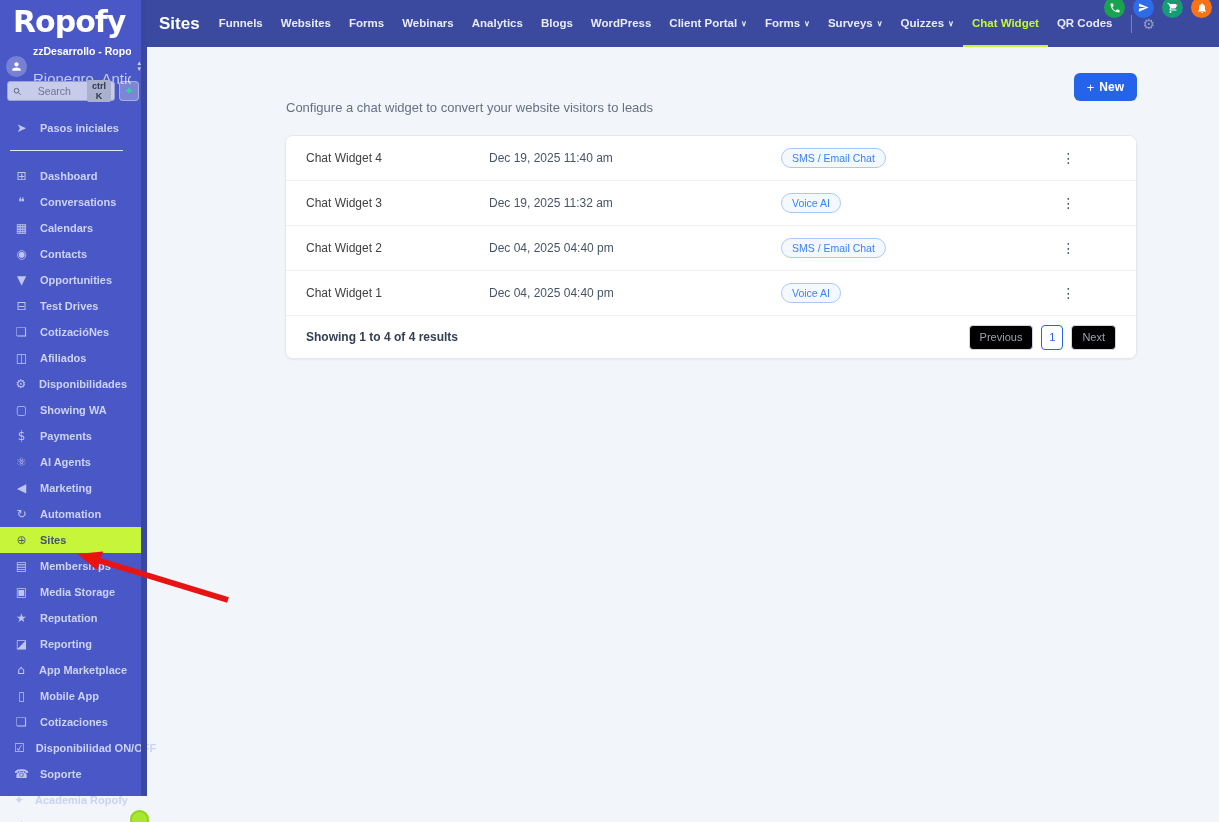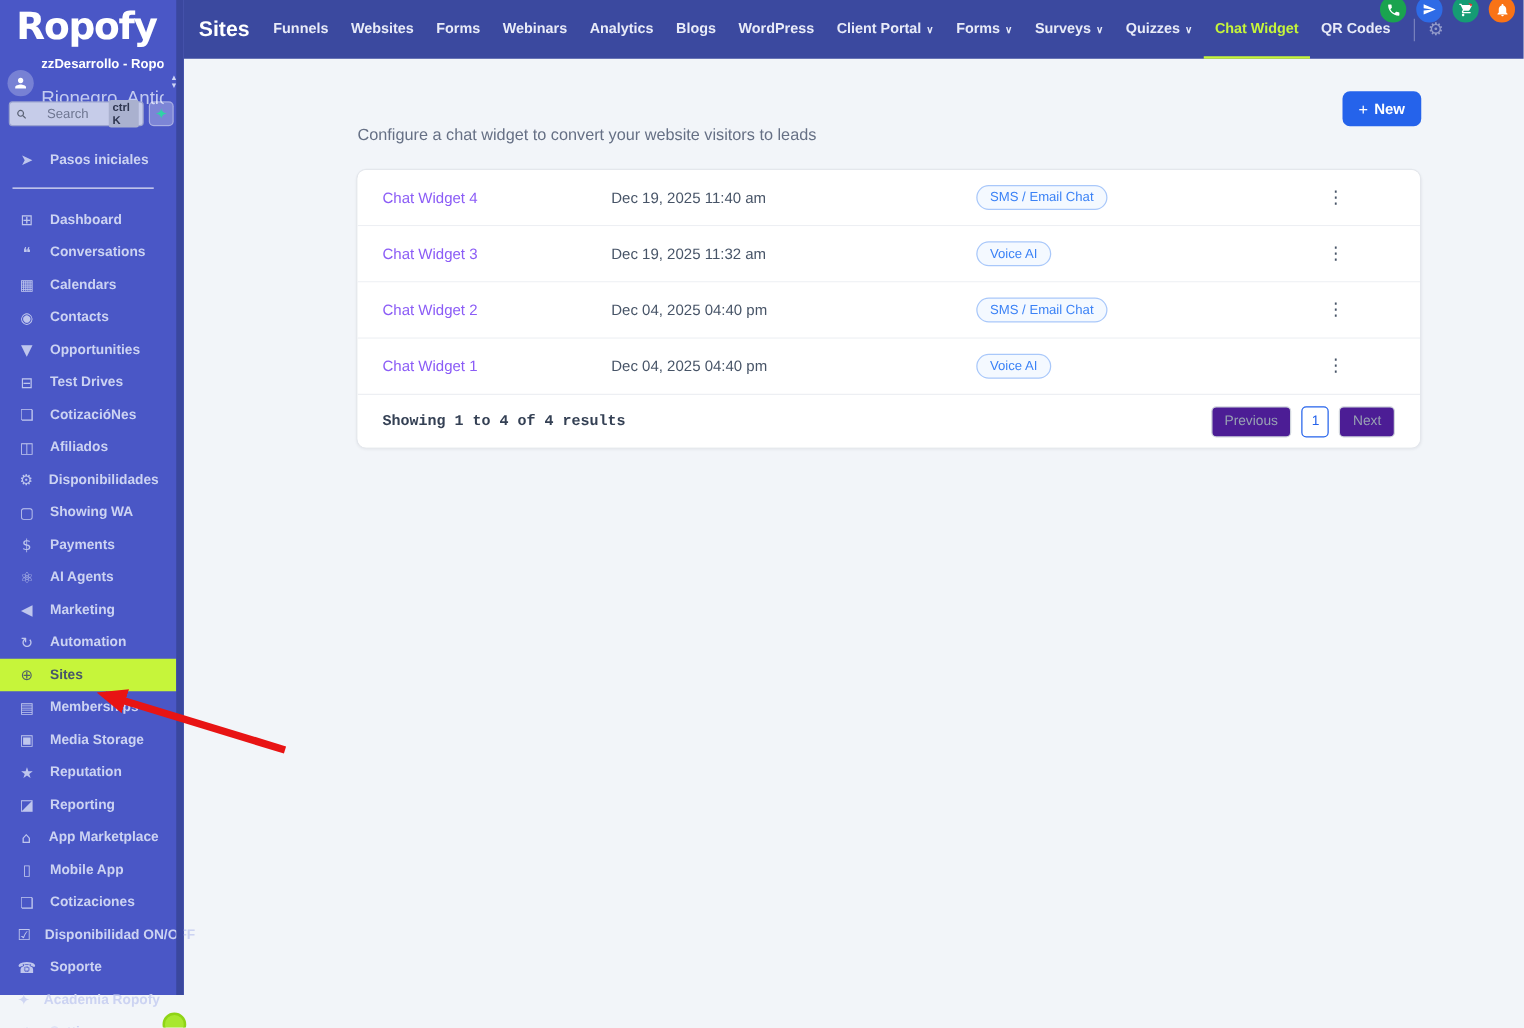--- a/index.html
+++ b/index.html
@@ -9,21 +9,21 @@
   .sidebar { position:absolute; left:0; top:0; width:147px; height:796px; background:#4a57c6; z-index:5; }
   .sb-scroll { position:absolute; right:0; top:0; bottom:0; width:6px; background:#3a479e; }
   .logo { position:absolute; left:13px; top:4px; color:#fff; font-size:30px; font-weight:bold; letter-spacing:-1px; font-family:"DejaVu Sans", sans-serif; }
   .account { position:absolute; left:6px; top:45px; width:135px; display:flex; align-items:center; gap:6px; cursor:pointer; }
   .avatar { width:21px; height:21px; border-radius:50%; background:rgba(255,255,255,.25); display:flex; align-items:center; justify-content:center; flex:0 0 auto; }
   .acct-text { flex:1; overflow:hidden; }
   .acct-name { color:#fff; font-size:10.5px; font-weight:bold; white-space:nowrap; }
   .acct-loc { color:#c3cbf0; font-size:15px; white-space:nowrap;margin-top:13px; }
   .acct-chev { color:#cdd4f4; font-size:7px; line-height:6px; text-align:center; }
   .searchrow { position:absolute; left:7px; top:81px; width:132px; display:flex; gap:4px; }
-  .searchbox { flex:1; height:20px; background:#c6cce9; border:1px solid #9aa3cf; border-radius:3px; display:flex; align-items:center; gap:16px; padding:0 3px 0 5px; }
+  .searchbox { flex:1; height:20px; background:#c6cce9; border:1px solid #9aa3cf; border-radius:3px; display:flex; align-items:center; gap:16px; padding:0 3px 0 5px;text-align:center; }
   .search-ph { flex:1; color:#6e7691; font-size:10.5px; }
   .kbd { background:#aab1cf; color:#2f3650; font-size:9px; font-weight:bold; padding:1px 3px; border-radius:2px; }
   .ai-btn { width:20px; height:20px; border-radius:4px; background:rgba(255,255,255,.28); border:1px solid rgba(255,255,255,.35); color:#2fd3a6; font-size:12px; display:flex; align-items:center; justify-content:center; cursor:pointer; }
   .menu { position:absolute; left:0; top:115px; width:141px; }
   .mi { height:26px; display:flex; align-items:center; gap:11px; padding:0 14px; color:#ccd3f2; font-size:11px; font-weight:bold; cursor:pointer; white-space:nowrap; }
   .mi-icon { width:15px; text-align:center; font-size:12px; font-weight:normal; font-family:"DejaVu Sans", sans-serif; opacity:.9; }
   .mi.active { background:#c6f53a; color:#46546b; }
   .mi.active .mi-icon { color:#46546b; }
   .sb-divider { border:none; border-top:1px solid rgba(255,255,255,.85); margin:9px 18px 12px 10px; }
 
@@ -46,29 +46,29 @@
   .content { position:absolute; left:147px; top:47px; right:0; bottom:0; background:#f2f5f9; }
   .page-title { position:absolute; left:138px; top:22px; font-size:23px; font-weight:bold; color:#16202e; }
   .page-sub { position:absolute; left:139px; top:53px; font-size:13px; color:#667085; }
   .new-btn { position:absolute; right:82px; top:26px; background:#2563eb; color:#fff; border:none; border-radius:6px; height:28px; padding:0 13px; font-size:12px; font-weight:bold; display:flex; align-items:center; gap:5px; cursor:pointer; font-family:inherit; }
   .new-plus { font-size:13px; font-weight:normal; }
 
   .card { position:absolute; left:138px; top:88px; width:852px; background:#fff; border:1px solid #e4e7ec; border-radius:8px; box-shadow:0 1px 2px rgba(16,24,40,.05); overflow:hidden; }
   .thead, .trow { display:grid; grid-template-columns:183px 292px 240px 1fr; align-items:center; padding:0 20px; }
   .thead { height:29px; background:#f8f9fc; border-bottom:1px solid #e7eaf0; color:#475467; font-size:11px; }
   .trow { height:45px; border-bottom:1px solid #edeff3; background:#fff; }
-  .td.name { color:#8b5cf6; font-size:12px; }
+  .td.name { color:#404040; font-size:12px; }
   .td.date { color:#475467; font-size:12px; }
   .badge { display:inline-block; border:1px solid #a9c8fa; background:#f4f9ff; color:#3b82f6; font-size:10.5px; padding:3px 10px; border-radius:999px; }
   .kebab-cell { text-align:center; }
   .kebab { color:#475467; font-size:14px; cursor:pointer; padding:2px 6px; font-family:"DejaVu Sans", sans-serif; }
   .tfoot { height:42px; display:flex; align-items:center; justify-content:space-between; padding:0 20px; background:#fff; }
-  .summary { color:#344054; font-size:12px; font-weight:bold;font-family:Liberation Mono, monospace; }
+  .summary { color:#344054; font-size:12px; font-weight:bold; }
   .pager { display:flex; gap:8px; align-items:center; }
-  .pg-btn { border:1px solid #d0d5dd; background:#4c1d95; color:#98a2b3; border-radius:4px; height:25px; padding:0 10px; font-size:11px; cursor:pointer; font-family:inherit; }
+  .pg-btn { border:1px solid #d0d5dd; background:#000000; color:#98a2b3; border-radius:4px; height:25px; padding:0 10px; font-size:11px; cursor:pointer; font-family:inherit; }
   .pg-page { border:1px solid #2563eb; color:#2563eb; background:#fff; border-radius:4px; height:25px; min-width:22px; padding:0 6px; font-size:11px; cursor:pointer; font-family:inherit; }
 
   
   .arrow-overlay { position:absolute; left:0; top:0; width:1219px; height:822px; pointer-events:none; z-index:60; }
 
   
   .help-bubble { position:absolute; left:130px; top:810px; width:19px; height:19px; border-radius:50%; background:#a8e72f; border:2px solid #8fd416; z-index:70; cursor:pointer; }
 </style>
 </head>
 <body>

